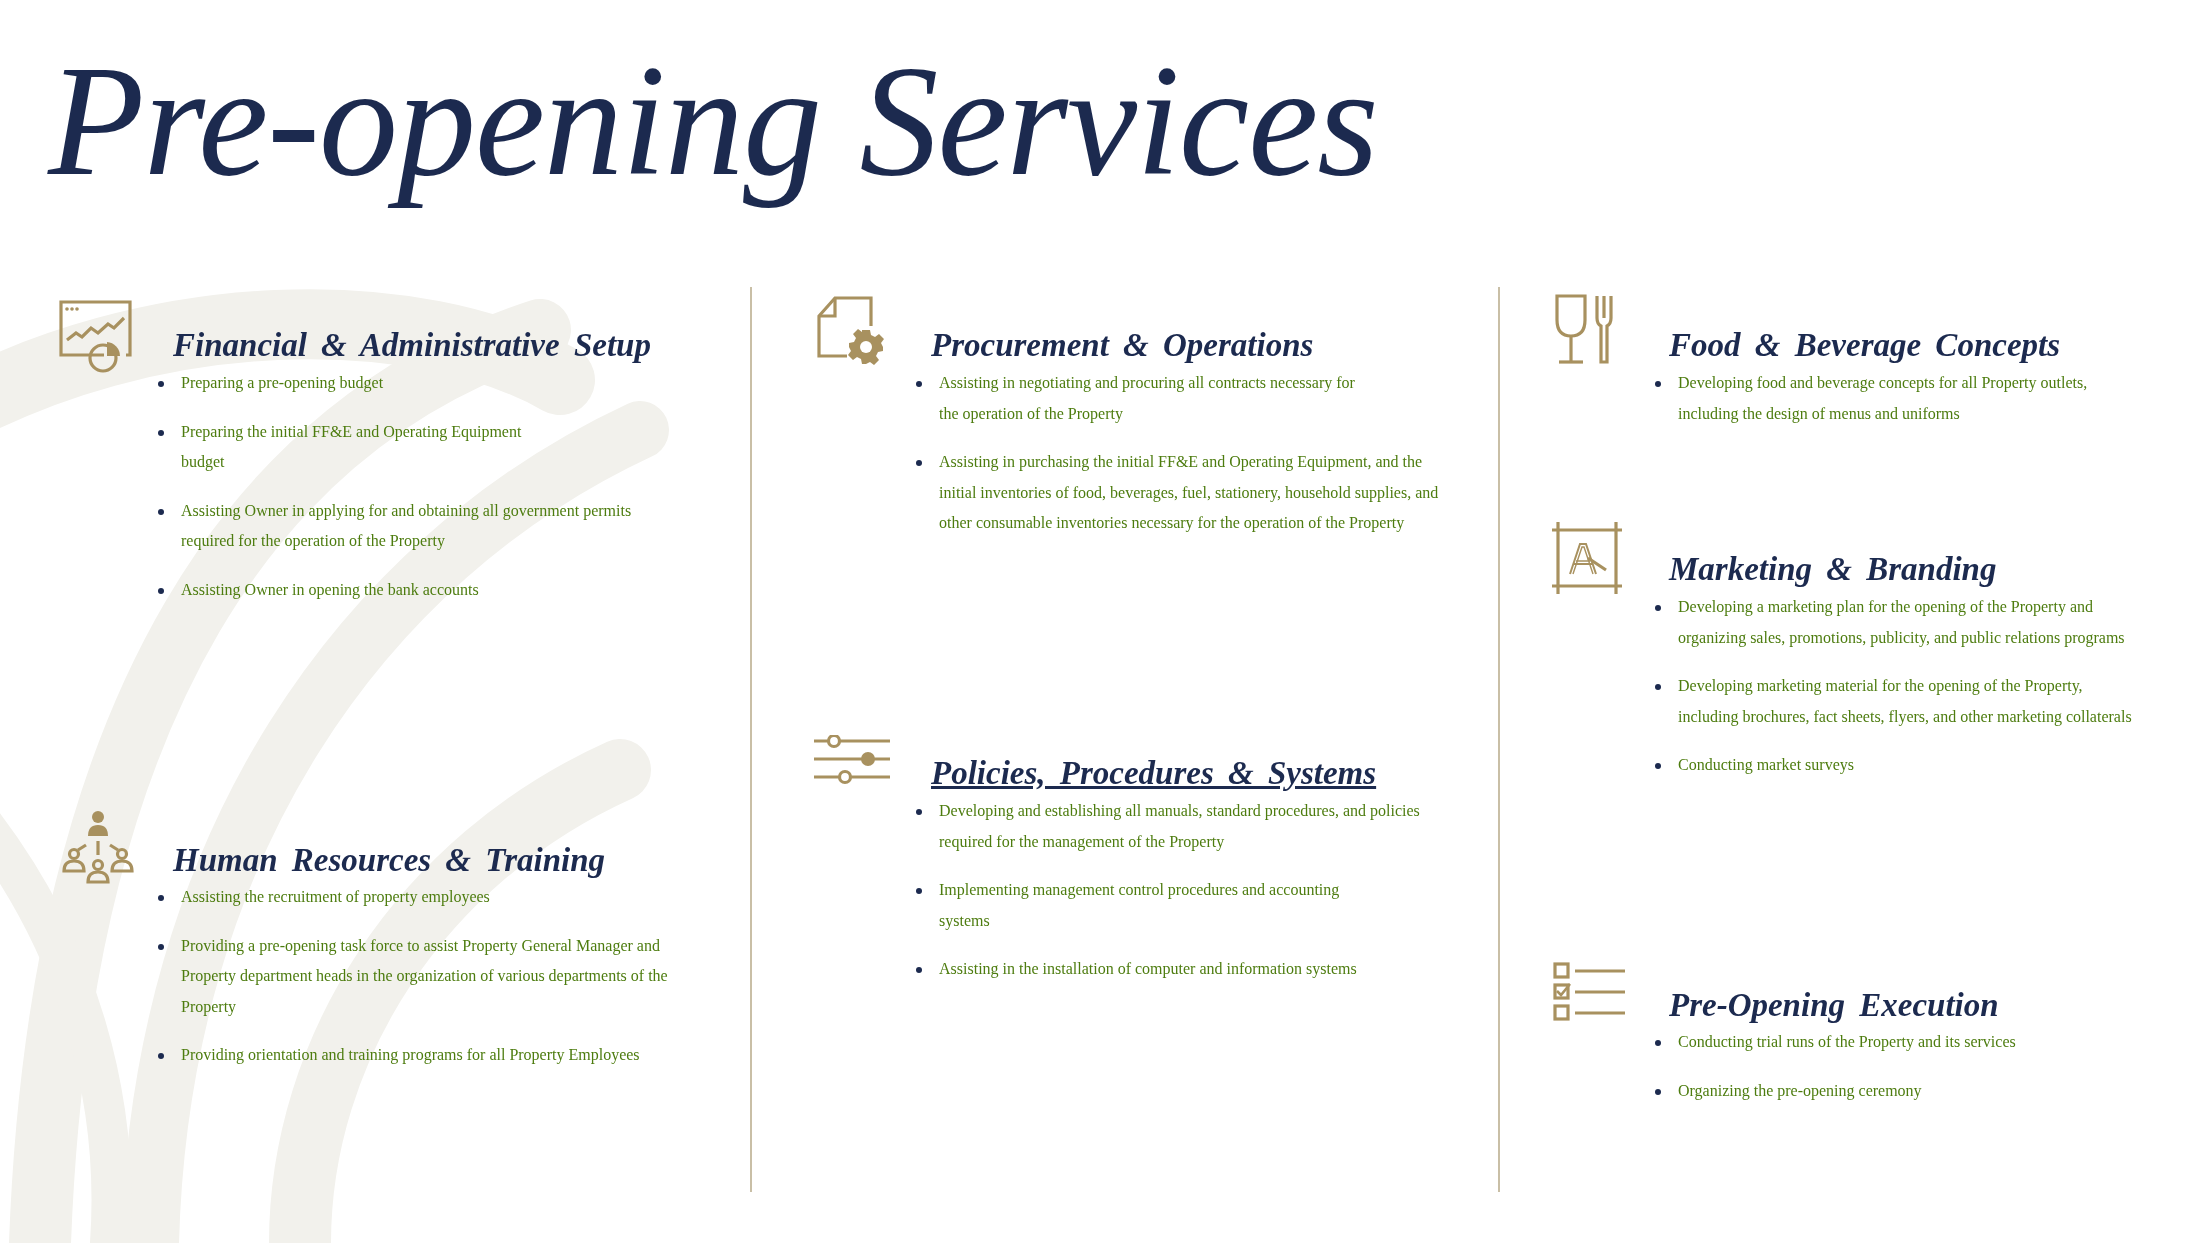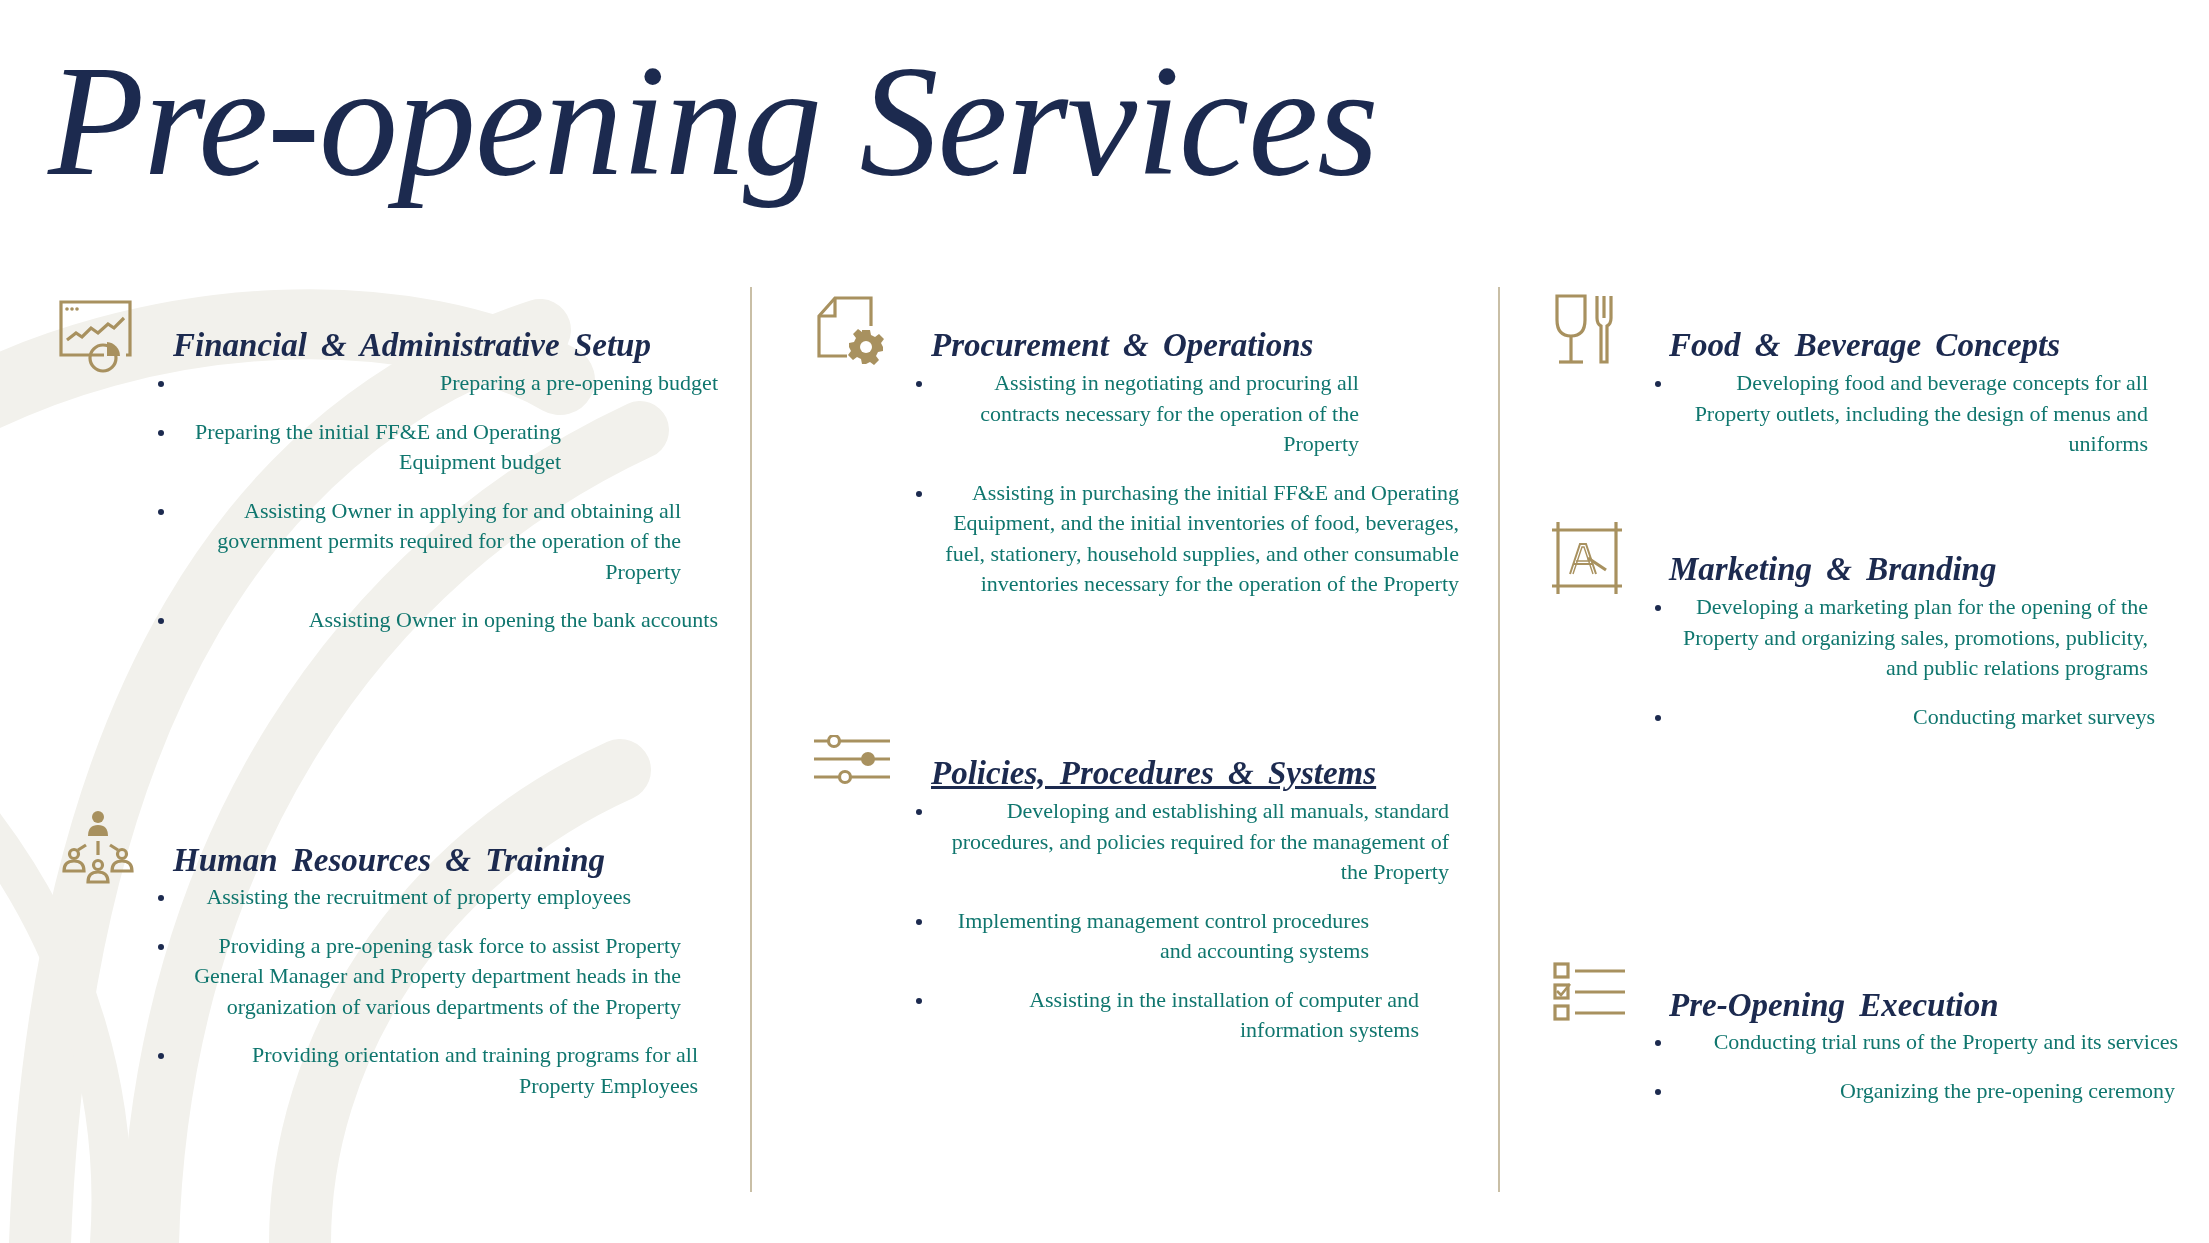--- a/index.html
+++ b/index.html
@@ -23,21 +23,21 @@
   .section-heading {
     position:absolute; margin:15px; white-space:nowrap;
     font-family:"Liberation Serif","DejaVu Serif",serif;
     font-style:italic; font-weight:700; font-size:33px; line-height:40px;
     color:#1c2a4f; word-spacing:6px;
   }
   .bullets { position:absolute; margin:0; padding:0; list-style:none; }
   .bullets li {
     position:relative; padding-left:23px; margin:0 0 18px 0;
     font-family:"Liberation Serif","DejaVu Serif",serif;
-    font-size:22px; line-height:30.5px; color:#0f766e;text-align:right;
+    font-size:16px; line-height:30.5px; color:#4d7c0f;
   }
   .bullets li::before {
     content:""; position:absolute; left:0; top:13px;
     width:6px; height:6px; border-radius:50%; background:#1c2a4f;
   }
   svg .g { stroke:#a8915f; fill:none; stroke-width:3.2; }
   svg .gf { fill:#a8915f; stroke:none; }
 </style>
 </head>
 <body>
@@ -163,20 +163,21 @@
       <line class="g" x1="6" y1="0" x2="6" y2="72"></line>
       <line class="g" x1="64" y1="0" x2="64" y2="72"></line>
       <path d="M 18 52 L 28 22 L 34 22 L 44 52 M 22 42 L 40 42" fill="none" stroke="#a8915f" stroke-width="2"></path>
       <path d="M 21 52 L 30 25 L 32 25 L 41 52 M 24 39 L 38 39" fill="none" stroke="#a8915f" stroke-width="1.4"></path>
       <line class="g" x1="36" y1="36" x2="54" y2="48"></line>
     </svg>
   </span>
   <h2 class="section-heading" style="left:1654px; top:534px;">Marketing &amp; Branding</h2>
   <ul class="bullets" style="left:1655px; top:592px; width:500px;">
     <li style="width:470px;">Developing a marketing plan for the opening of the Property and organizing sales, promotions, publicity, and public relations programs</li>
+    <li style="width:460px;">Developing marketing material for the opening of the Property, including brochures, fact sheets, flyers, and other marketing collaterals</li>
     <li>Conducting market surveys</li>
   </ul>
 </section>
 
 <section class="section">
   <span class="section-icon" style="left:1553px; top:962px;">
     <svg width="76" height="60" viewBox="0 0 76 60">
       <rect class="g" x="2" y="2" width="13" height="13"></rect>
       <line class="g" x1="22" y1="9" x2="72" y2="9"></line>
       <rect class="g" x="2" y="23" width="13" height="13"></rect>

